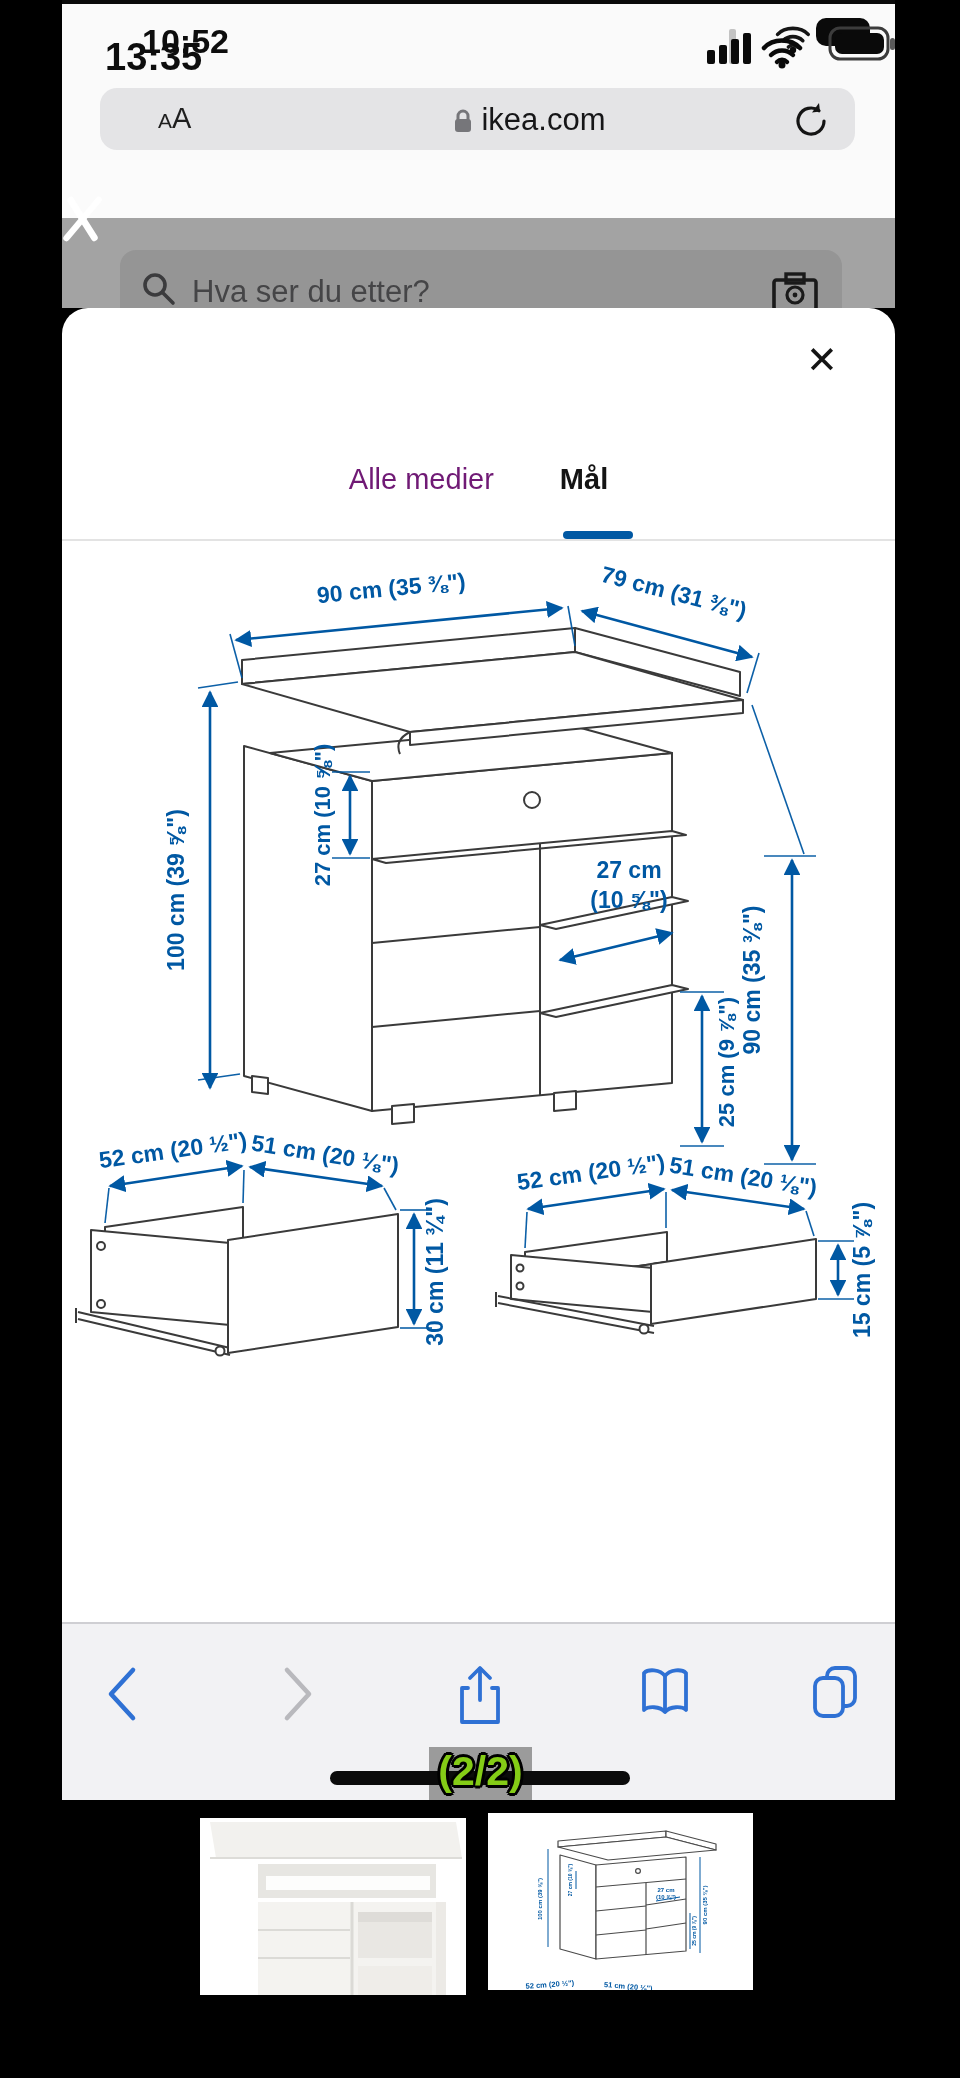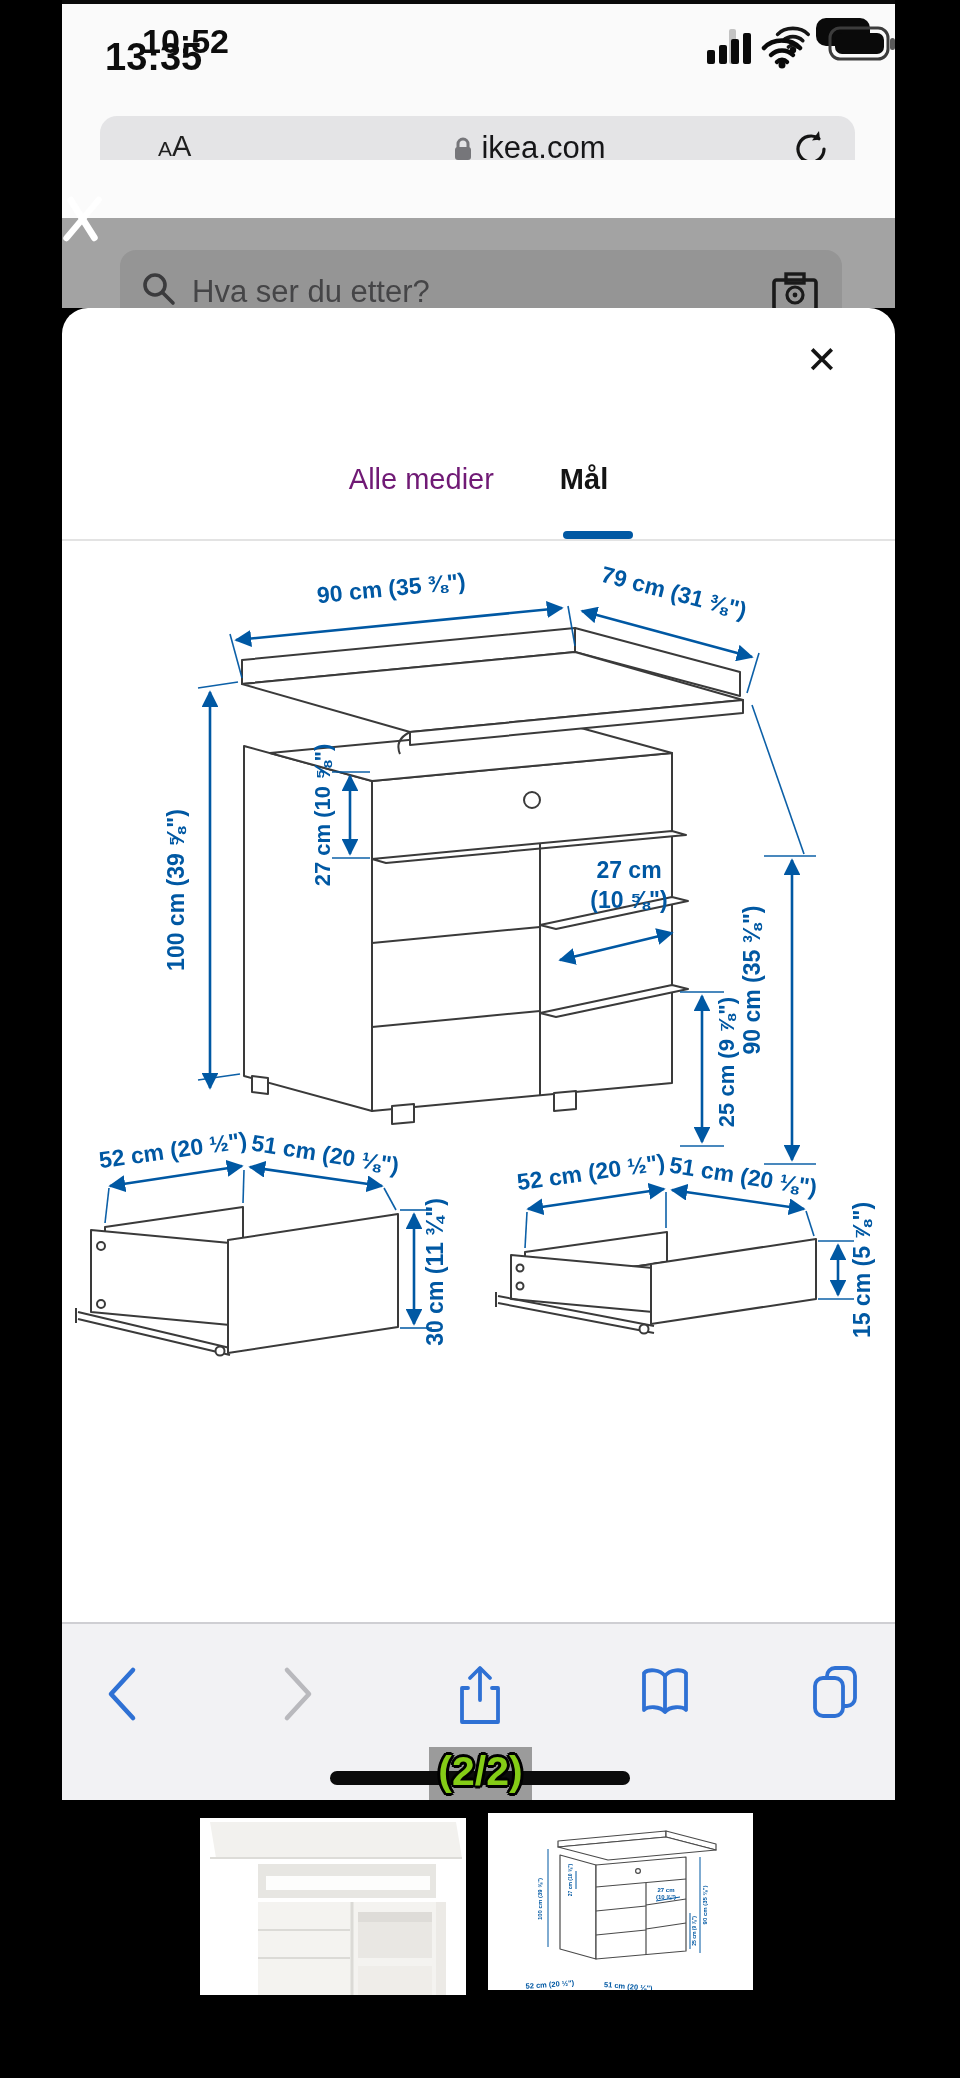--- a/index.html
+++ b/index.html
@@ -9,21 +9,21 @@
     -webkit-font-smoothing:antialiased;
   }
   .phone{position:absolute;left:62px;top:0;width:833px;height:2078px;background:#000;}
   .abs{position:absolute;}
   .topstrip{left:0;top:0;width:833px;height:4px;background:#0a0a0a;}
   .statusbar{left:0;top:4px;width:833px;height:84px;background:#fafafa;}
   .time{font-weight:bold;color:#0d0d0d;line-height:1;}
   .time-main{left:43px;top:34px;font-size:38px;letter-spacing:0px;}
   .time-ghost{left:80px;top:20px;font-size:34px;}
   .urlzone{left:0;top:88px;width:833px;height:130px;background:#fafafa;}
-  .urlpill{left:38px;top:0;width:755px;height:62px;background:#e4e4e6;border-radius:17px;margin-top:28px;}
+  .urlpill{left:38px;top:0;width:755px;height:62px;background:#e4e4e6;border-radius:17px;}
   .reader{left:58px;top:14px;font-size:29px;color:#1f1f1f;}
   .reader .sm{font-size:21px;}
   .urltext{left:0;top:14px;width:859px;text-align:center;font-size:31px;color:#161618;}
   .dimmed{left:0;top:218px;width:833px;height:90px;background:#a3a3a3;}
   .searchpill{left:58px;top:32px;width:722px;height:90px;background:#959595;border-radius:16px 16px 0 0;}
   .searchtext{left:72px;top:24px;font-size:31px;color:#454547;}
   .modal{left:0;top:308px;width:833px;height:1314px;background:#ffffff;border-radius:26px 26px 0 0;}
   .modal-close{left:730px;top:22px;width:60px;height:60px;font-size:38px;font-weight:300;color:#141414;
     display:flex;align-items:center;justify-content:center;cursor:default;}
   .tabs{left:0;top:148px;width:833px;height:46px;display:flex;justify-content:center;gap:66px;}

